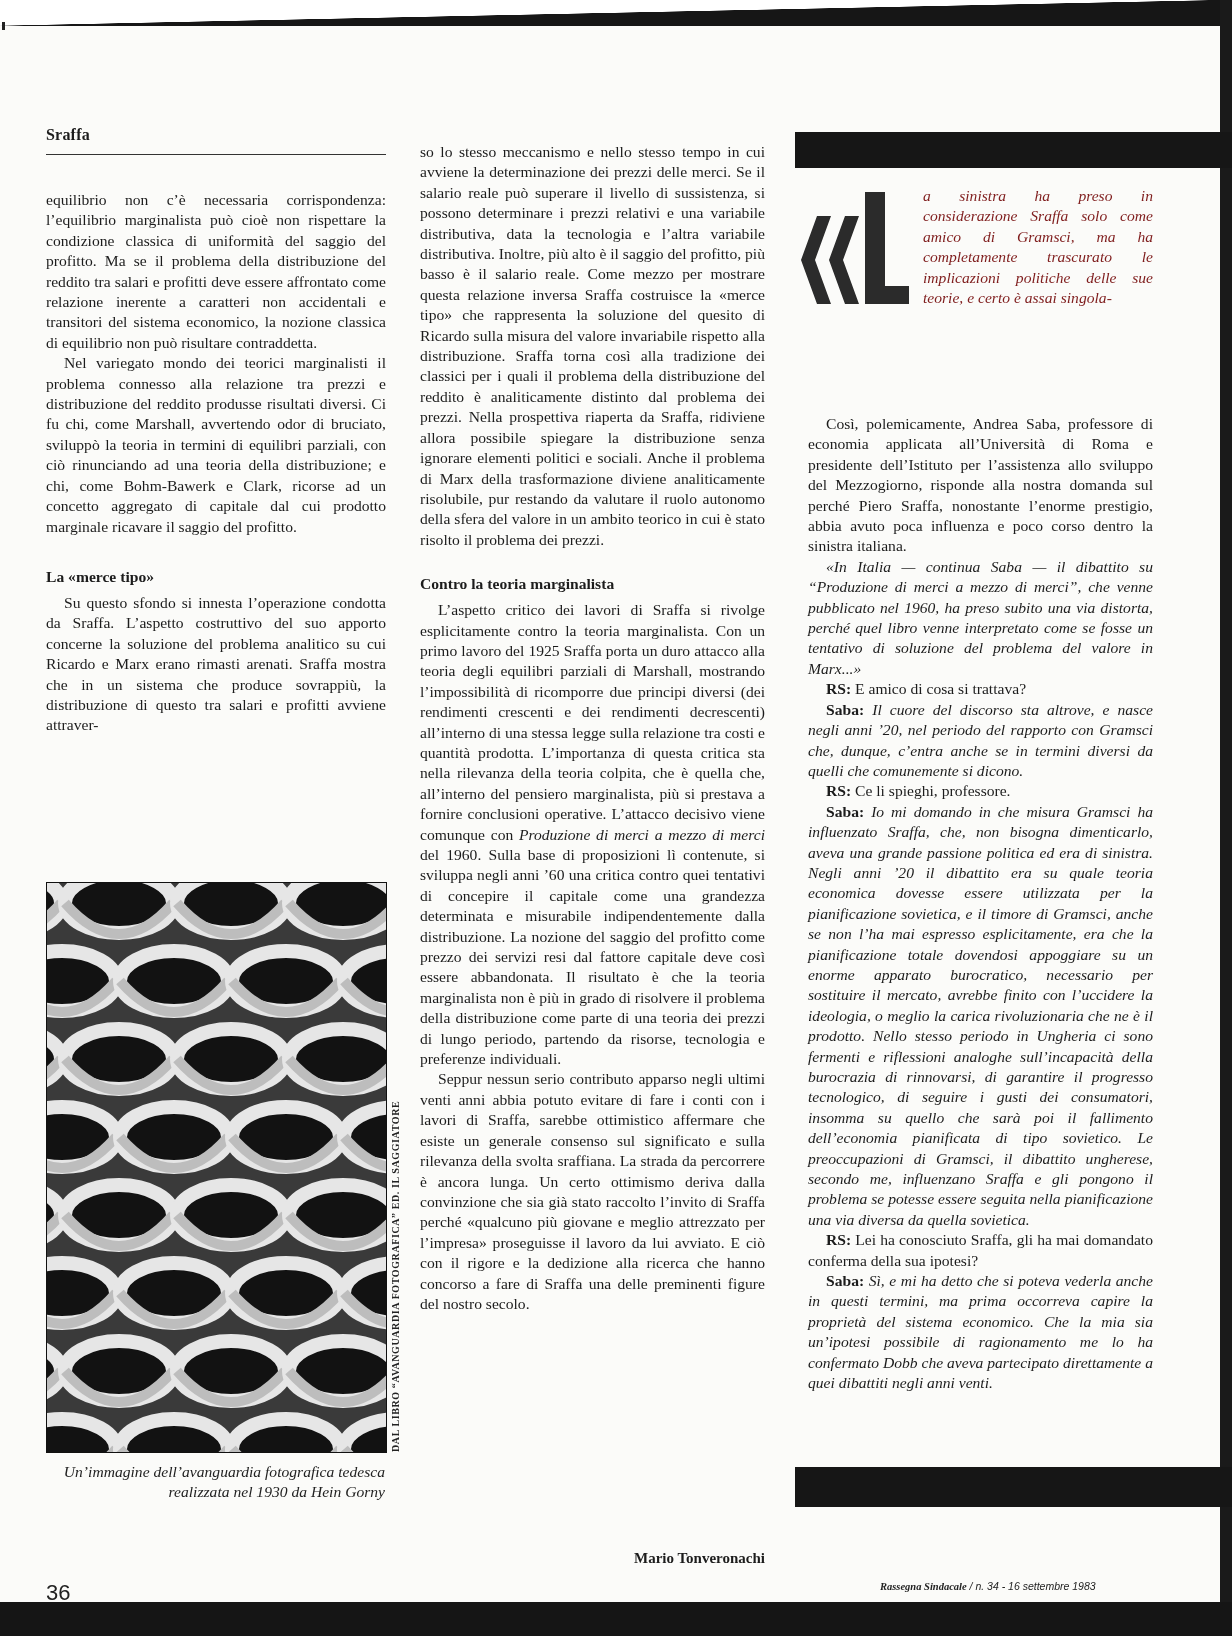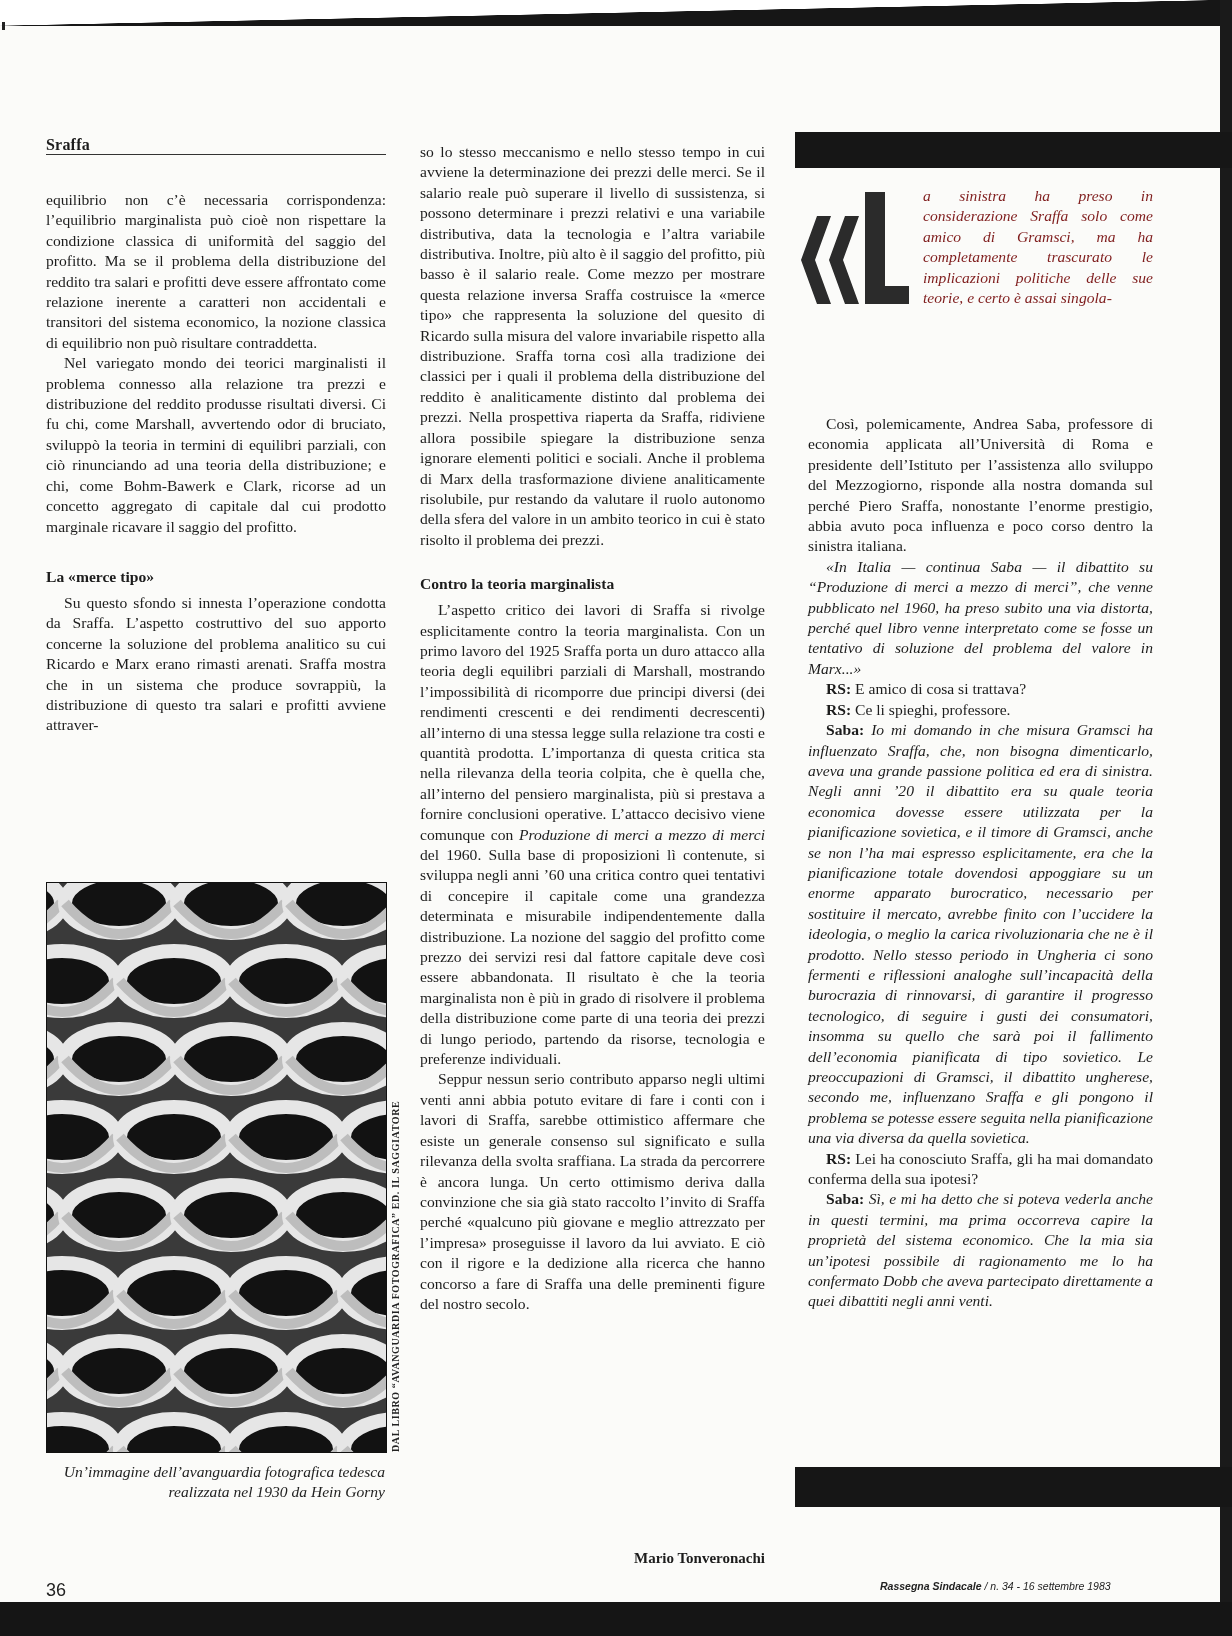--- a/index.html
+++ b/index.html
@@ -10,23 +10,23 @@
   }
   .top-band {
     position:absolute; left:0; top:0; width:1232px; height:26px;
     background:linear-gradient(to bottom right, #ffffff 0%, #ffffff 49%, #161616 50%, #161616 100%);
   }
   .right-edge { position:absolute; right:0; top:0; width:12px; height:1636px; background:#1a1a1a; }
   .bottom-band { position:absolute; left:0; bottom:0; width:1232px; height:34px; background:#151515; }
   .corner-mark { position:absolute; left:2px; top:22px; width:3px; height:8px; background:#222; }
 
   .running-head {
-    position:absolute; left:46px; top:136px; width:340px;
+    position:absolute; left:46px; top:126px; width:340px;
     font-weight:bold; font-size:16px; letter-spacing:0.2px;
-    border-bottom:1.5px solid #333;
+    padding-bottom:10px; border-bottom:1.5px solid #333;
   }
 
   .col { position:absolute; font-size:15.6px; line-height:20.4px; text-align:justify; hyphens:manual; }
   .col p { margin:0; }
   .col .indent { text-indent:18px; }
   .col1 { left:46px; top:190px; width:340px; }
   .col2 { left:420px; top:126px; width:345px;margin-top:16px; }
   .col3 { left:808px; top:340px; width:345px; }
 
   .subhead { font-weight:bold; font-size:15.6px; line-height:20px; margin:22px 0 6px 0 !important; text-align:left; }
@@ -58,27 +58,27 @@
   .big-quote {
     position:absolute; left:0; top:0; width:115px; height:120px;
   }
   .quote-text {
     font-style:italic; font-size:15.6px; line-height:20.4px; text-align:justify; color:#7f1d1d;
   }
   .quote-text .lead { display:block; margin-left:128px; }
 
   .page-number {
     position:absolute; left:46px; top:1580px; font-family:"Liberation Sans",sans-serif;
-    font-size:18px; color:#222;
+    font-size:22px; color:#222;
   }
   .footer-pub {
     position:absolute; left:880px; top:1580px; font-family:"Liberation Sans",sans-serif;
     font-size:10.5px; font-style:italic; color:#222;
   }
-  .footer-pub b { font-weight:bold; }
+  .footer-pub b { font-weight:bold;font-family:Liberation Serif, serif; }
   .speaker { font-weight:bold; font-style:normal; }
   .ital { font-style:italic; }
 </style>
 </head>
 <body>
 
 <div class="top-band"></div>
 <div class="corner-mark"></div>
 <div class="right-edge"></div>
 
@@ -184,20 +184,21 @@
   <div class="quote-text">
     <span class="lead">a sinistra ha preso in considerazione Sraffa solo come amico di Gramsci, ma ha completamente trascurato le implicazioni politiche delle sue teorie, e certo è assai singola-</span>
   </div>
 </div>
 
 <div class="col col3" style="top:414px;">
   <p class="indent">Così, polemicamente, Andrea Saba, professore di economia applicata all’Università di Roma e presidente dell’Istituto per l’assistenza allo sviluppo del Mezzogiorno, risponde alla nostra domanda sul perché Piero Sraffa, nonostante l’enorme prestigio, abbia avuto poca influenza e poco corso dentro la sinistra italiana.</p>
   <p class="indent ital">«In Italia — continua Saba — il dibattito su “Produzione di merci a mezzo di merci”, che venne pubblicato nel 1960, ha preso subito una via distorta, perché quel libro venne interpretato come se fosse un tentativo di soluzione del problema del valore in Marx...»</p>
   <div id="interview">
       <p class="indent"><span class="speaker">RS: </span><span>E amico di cosa si trattava?</span></p>
+      <p class="indent"><span class="speaker">Saba: </span><span class="ital">Il cuore del discorso sta altrove, e nasce negli anni ’20, nel periodo del rapporto con Gramsci che, dunque, c’entra anche se in termini diversi da quelli che comunemente si dicono.</span></p>
       <p class="indent"><span class="speaker">RS: </span><span>Ce li spieghi, professore.</span></p>
       <p class="indent"><span class="speaker">Saba: </span><span class="ital">Io mi domando in che misura Gramsci ha influenzato Sraffa, che, non bisogna dimenticarlo, aveva una grande passione politica ed era di sinistra. Negli anni ’20 il dibattito era su quale teoria economica dovesse essere utilizzata per la pianificazione sovietica, e il timore di Gramsci, anche se non l’ha mai espresso esplicitamente, era che la pianificazione totale dovendosi appoggiare su un enorme apparato burocratico, necessario per sostituire il mercato, avrebbe finito con l’uccidere la ideologia, o meglio la carica rivoluzionaria che ne è il prodotto. Nello stesso periodo in Ungheria ci sono fermenti e riflessioni analoghe sull’incapacità della burocrazia di rinnovarsi, di garantire il progresso tecnologico, di seguire i gusti dei consumatori, insomma su quello che sarà poi il fallimento dell’economia pianificata di tipo sovietico. Le preoccupazioni di Gramsci, il dibattito ungherese, secondo me, influenzano Sraffa e gli pongono il problema se potesse essere seguita nella pianificazione una via diversa da quella sovietica.</span></p>
       <p class="indent"><span class="speaker">RS: </span><span>Lei ha conosciuto Sraffa, gli ha mai domandato conferma della sua ipotesi?</span></p>
       <p class="indent"><span class="speaker">Saba: </span><span class="ital">Sì, e mi ha detto che si poteva vederla anche in questi termini, ma prima occorreva capire la proprietà del sistema economico. Che la mia sia un’ipotesi possibile di ragionamento me lo ha confermato Dobb che aveva partecipato direttamente a quei dibattiti negli anni venti.</span></p>
     </div>
 </div>
 
 <div class="bar-bottom"></div>
 
 <div class="page-number">36</div>

